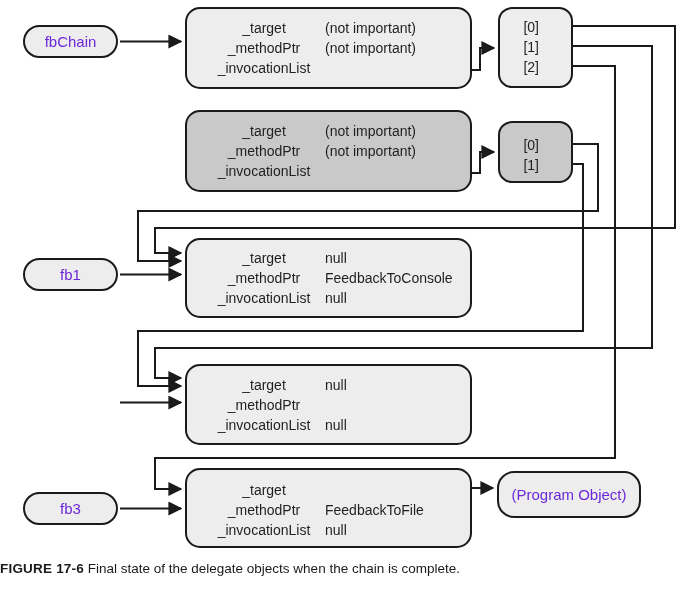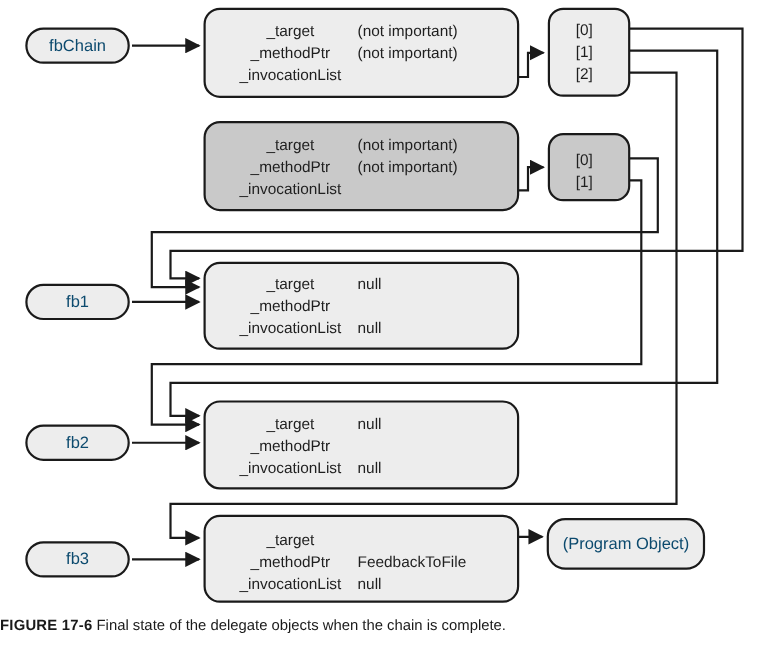--- a/index.html
+++ b/index.html
@@ -5,21 +5,21 @@
   html,body{margin:0;padding:0;background:#ffffff;}
   #canvas{
     position:relative;width:694px;height:593px;background:#ffffff;
     font-family:"Liberation Sans",sans-serif;color:#1f1f1f;overflow:hidden;
   }
   #wires{position:absolute;left:0;top:0;width:694px;height:593px;pointer-events:none;}
   .pill{
     position:absolute;box-sizing:border-box;
     background:#ededed;border:2px solid #1a1a1a;border-radius:17px;
     display:flex;align-items:center;justify-content:center;
-    font-size:15px;color:#0c4a6e;
+    font-size:15px;color:#6d28d9;
   }
   .dbox{
     position:absolute;box-sizing:border-box;left:185px;width:287px;
     background:#ededed;border:2px solid #1a1a1a;border-radius:15px;
     padding:9px 0 0 16px;
   }
   .dbox.dark{background:#c9c9c9;}
   .drow{display:flex;height:20px;line-height:20px;font-size:14px;text-align:center;}
   .dlabel{width:122px;flex:none;}
   .dvalue{flex:none;white-space:nowrap;}
@@ -72,23 +72,20 @@
       <circle cx="328" cy="488" r="4"></circle>
     </g>
   </svg>
 
   <div class="pill" style="left:23px;top:25px;width:95px;height:33px;">
     <span>fbChain</span>
   </div>
   <div class="pill" style="left:23px;top:258px;width:95px;height:33px;text-align:center;">
     <span>fb1</span>
   </div>
-  <div class="pill" style="left:23px;top:386px;width:95px;height:33px;">
-    <span>fb2</span>
-  </div>
   <div class="pill" style="left:23px;top:492px;width:95px;height:33px;">
     <span>fb3</span>
   </div>
   <div class="pill" style="left:497px;top:471px;width:144px;height:47px;">
     <span>(Program Object)</span>
   </div>
 
   <div class="dbox" style="top:7px;height:82px;">
     <div class="drow">
       <span class="dlabel">_target</span>
@@ -119,20 +116,21 @@
     </div>
   </div>
 
   <div class="dbox" style="top:238px;height:80px;padding-top:8px;">
     <div class="drow">
       <span class="dlabel">_target</span>
       <span class="dvalue">null</span>
     </div>
     <div class="drow">
       <span class="dlabel">_methodPtr</span>
+      <span class="dvalue">FeedbackToConsole</span>
     </div>
     <div class="drow">
       <span class="dlabel">_invocationList</span>
       <span class="dvalue">null</span>
     </div>
   </div>
 
   <div class="dbox" style="top:364px;height:81px;">
     <div class="drow">
       <span class="dlabel">_target</span>

